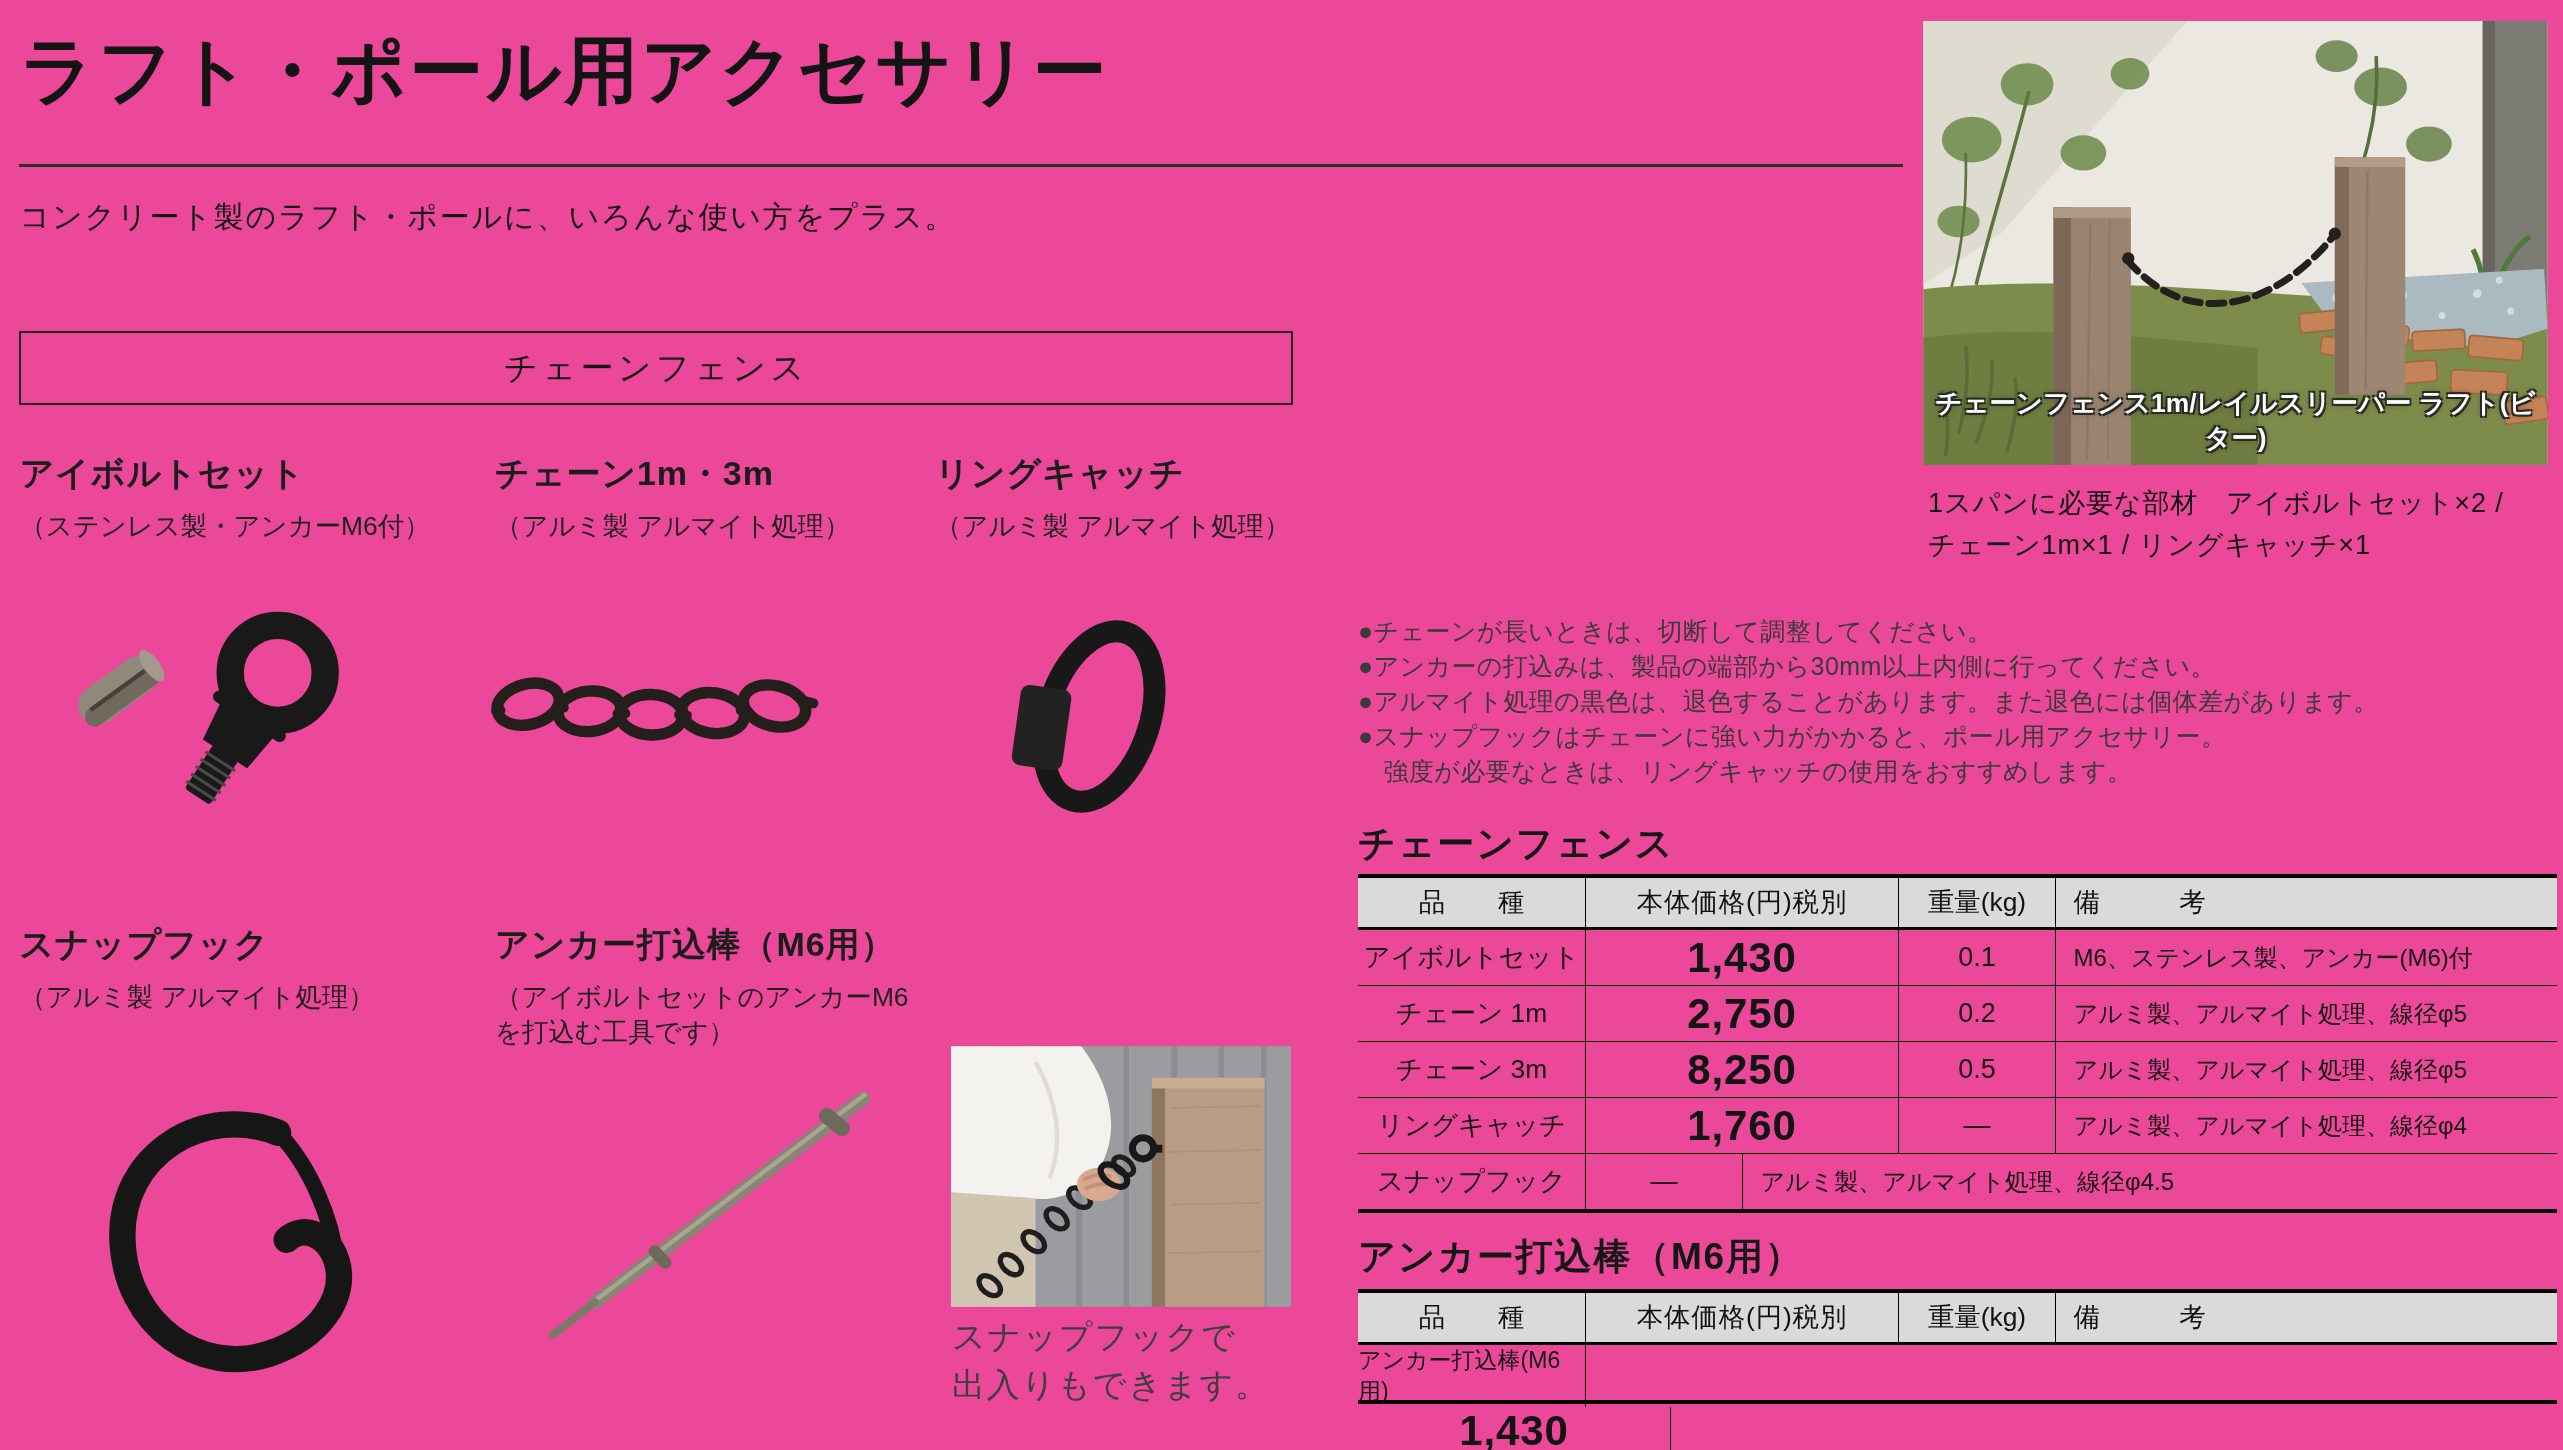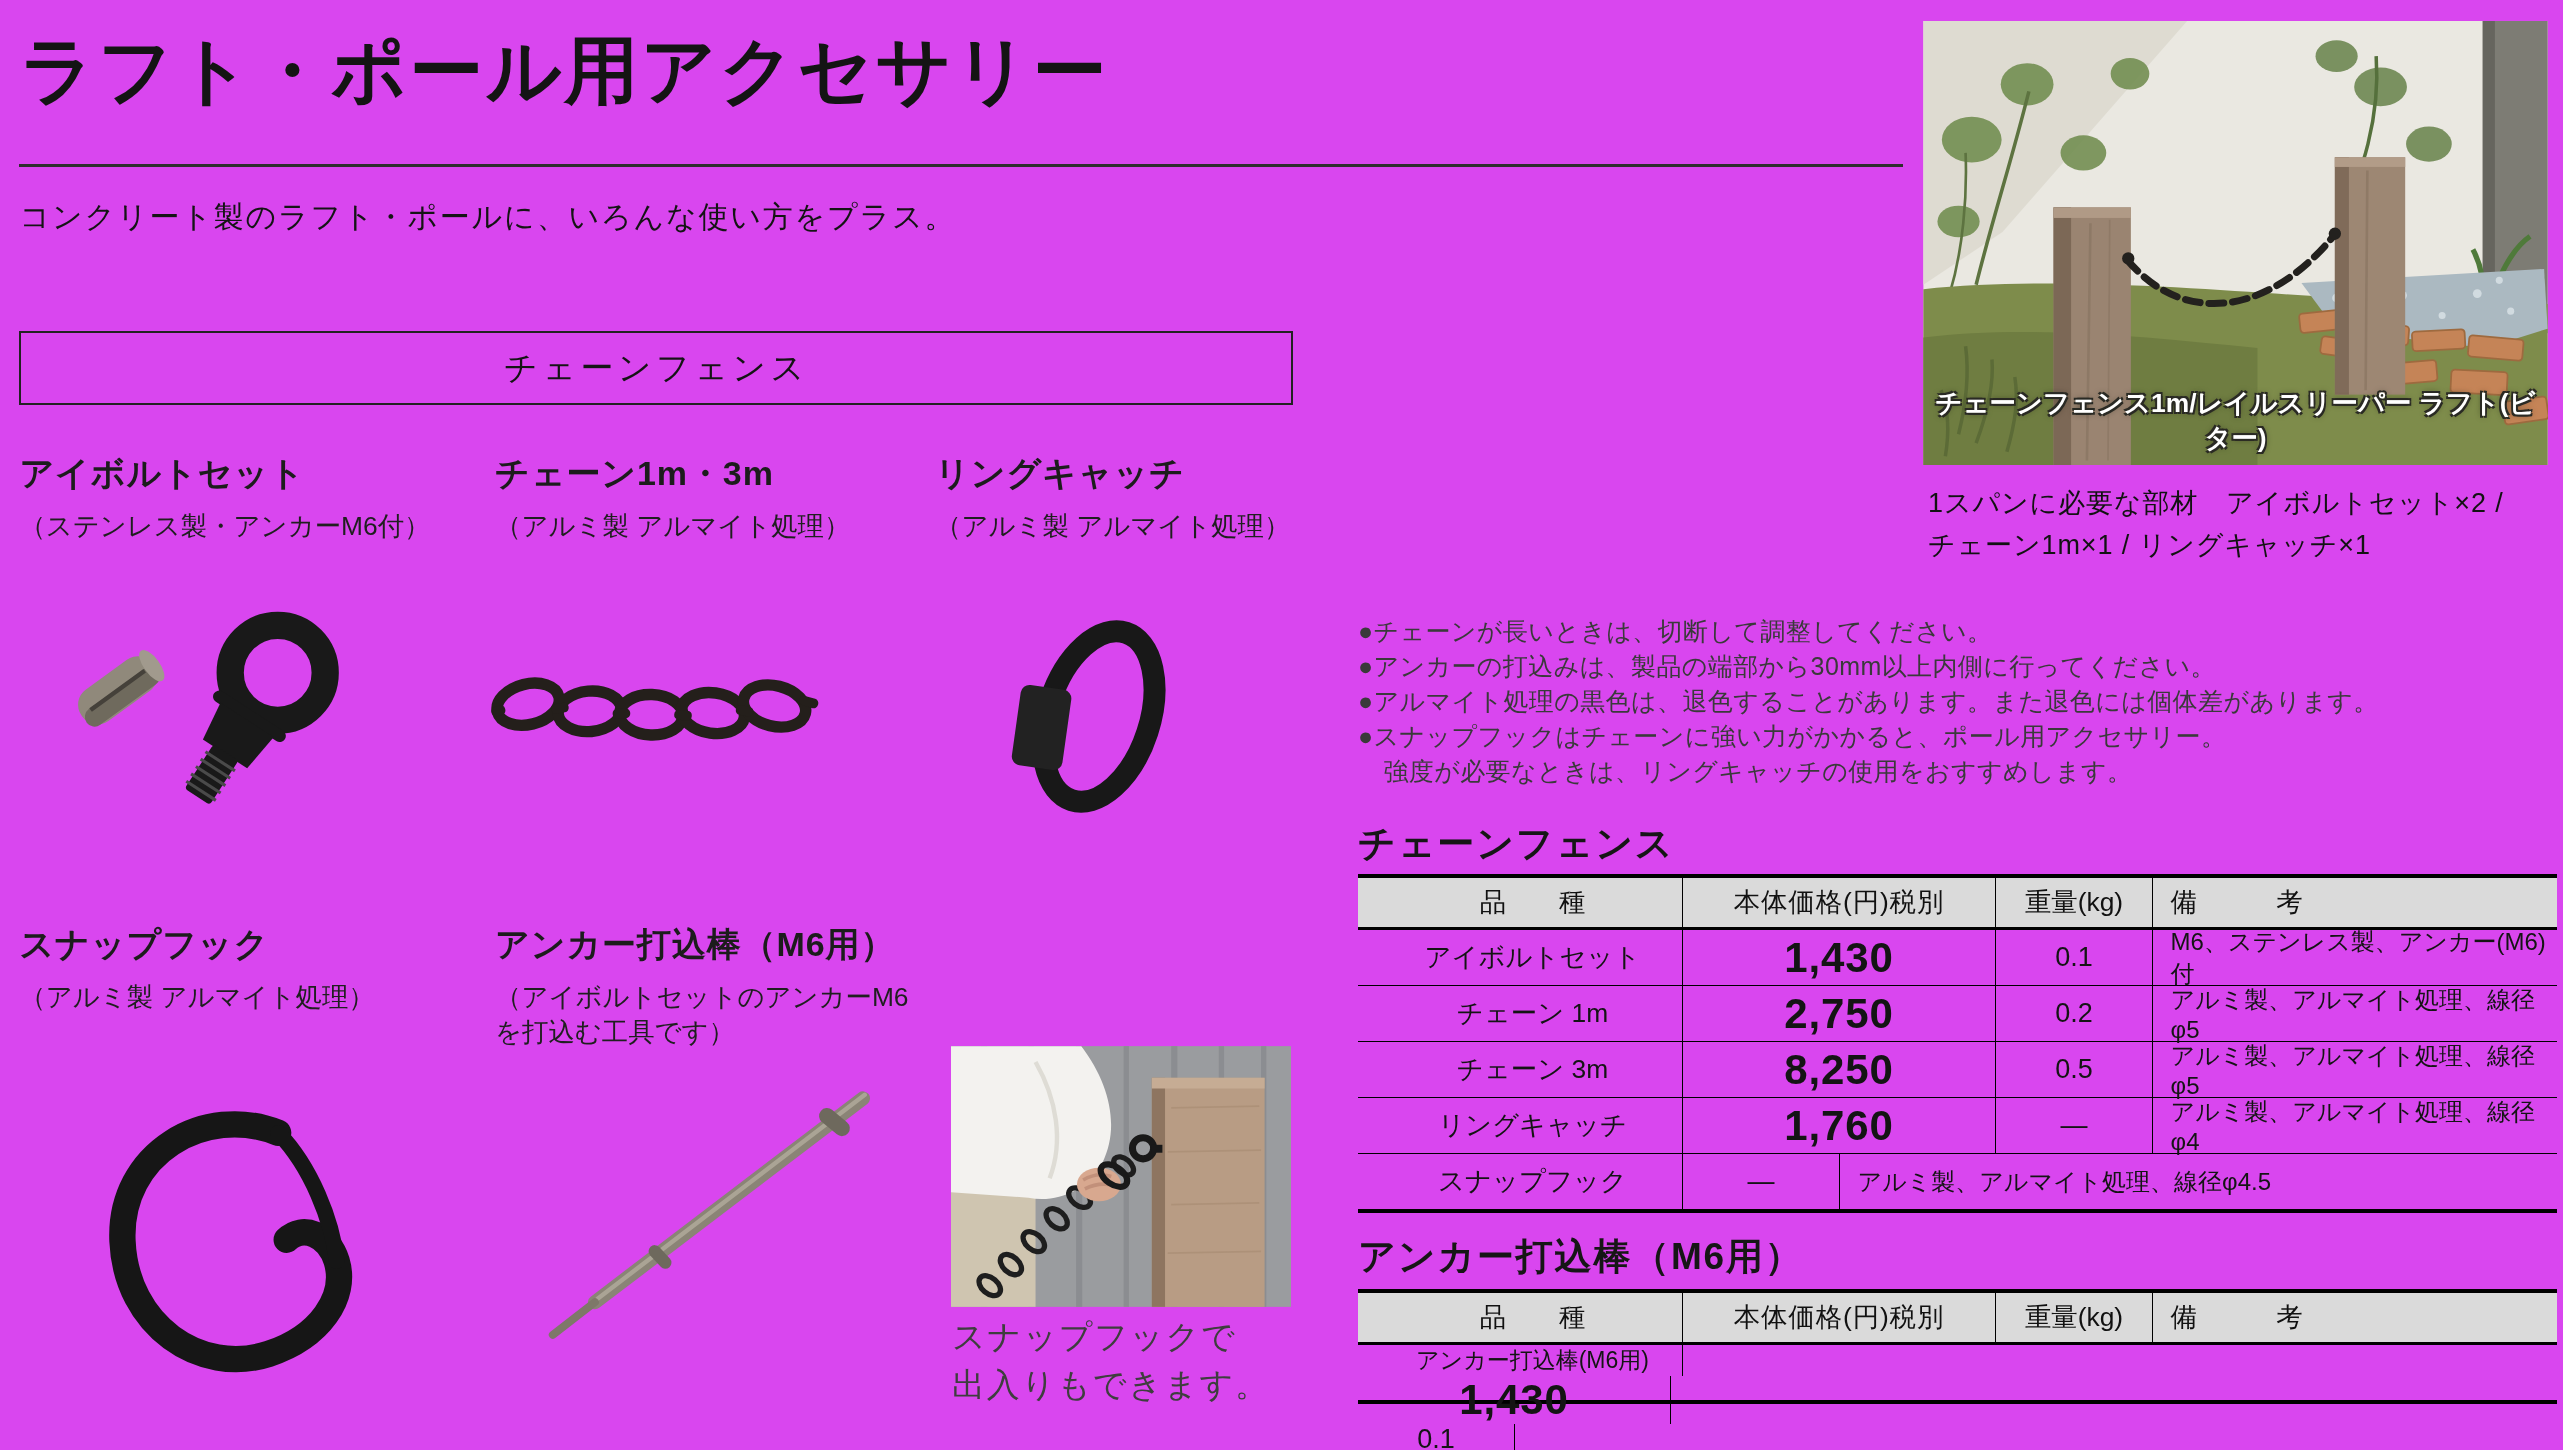--- a/index.html
+++ b/index.html
@@ -1,17 +1,17 @@
 <!DOCTYPE html>
 <html style="font-size:14px"><head>
 <meta charset="utf-8">
 <style>
   html,body{margin:0;padding:0;background:#ffffff;}
   .page{
-    position:relative;width:2563px;height:1451px;background:#d946ef;overflow:hidden;
+    position:relative;width:2563px;height:1451px;background:#ec4899;overflow:hidden;
     font-family:"Liberation Sans","DejaVu Sans",sans-serif;color:#141414;
   }
   .abs{position:absolute;}
   
   .page-title{left:19.4px;top:30px;font-size:74px;font-weight:700;letter-spacing:2.6px;line-height:1.1;margin:0;}
   .title-rule{left:19.4px;top:164px;width:1884px;height:2.6px;background:#2e2e2e;}
   .page-subtitle{left:19.4px;top:197px;font-size:30px;letter-spacing:1.8px;margin:0;
     font-family:Liberation Serif, serif;}
   
   .section-box{left:19.4px;top:331px;width:1270px;height:70px;border:2.6px solid #222;
@@ -50,21 +50,21 @@
   .tt-2{left:1358px;top:1232px;}
   .price-table{width:1199px;border-top:4.4px solid #000;border-bottom:4.4px solid #000;}
   .pt-1{left:1358px;top:874px;}
   .pt-2{left:1358px;top:1289px;}
   .price-table .thead{display:flex;height:49px;background:#dadada;border-bottom:3.5px solid #000;
     font-size:26.4px;color:#111;}
   .price-table .trow{display:flex;height:55px;border-bottom:1.8px solid #000;}
   .pt-2 .trow{height:55px;flex-direction:column;}
   .price-table .trow:last-child{border-bottom:none;}
   .price-table .cell{display:flex;align-items:center;justify-content:center;box-sizing:border-box;}
-  .price-table .c0{width:300px;border-right:1.8px solid #000;font-size:26.4px;margin-left:25px;}
+  .price-table .c0{width:228px;border-right:1.8px solid #000;font-size:26.4px;}
   .price-table .c1{width:313px;border-right:1.8px solid #000;font-size:42px;font-weight:700;letter-spacing:0.9px;}
   .price-table .c2{width:157px;border-right:1.8px solid #000;font-size:27px;}
   .price-table .c3{flex:1;justify-content:flex-start;padding-left:17.6px;font-size:24px;}
   .price-table .thead .cell{font-size:26.4px;font-weight:400;}
   .pt-2 .trow .c0{font-size:23px;}
   svg{display:block;}
 </style>
 </head>
 <body>
 

